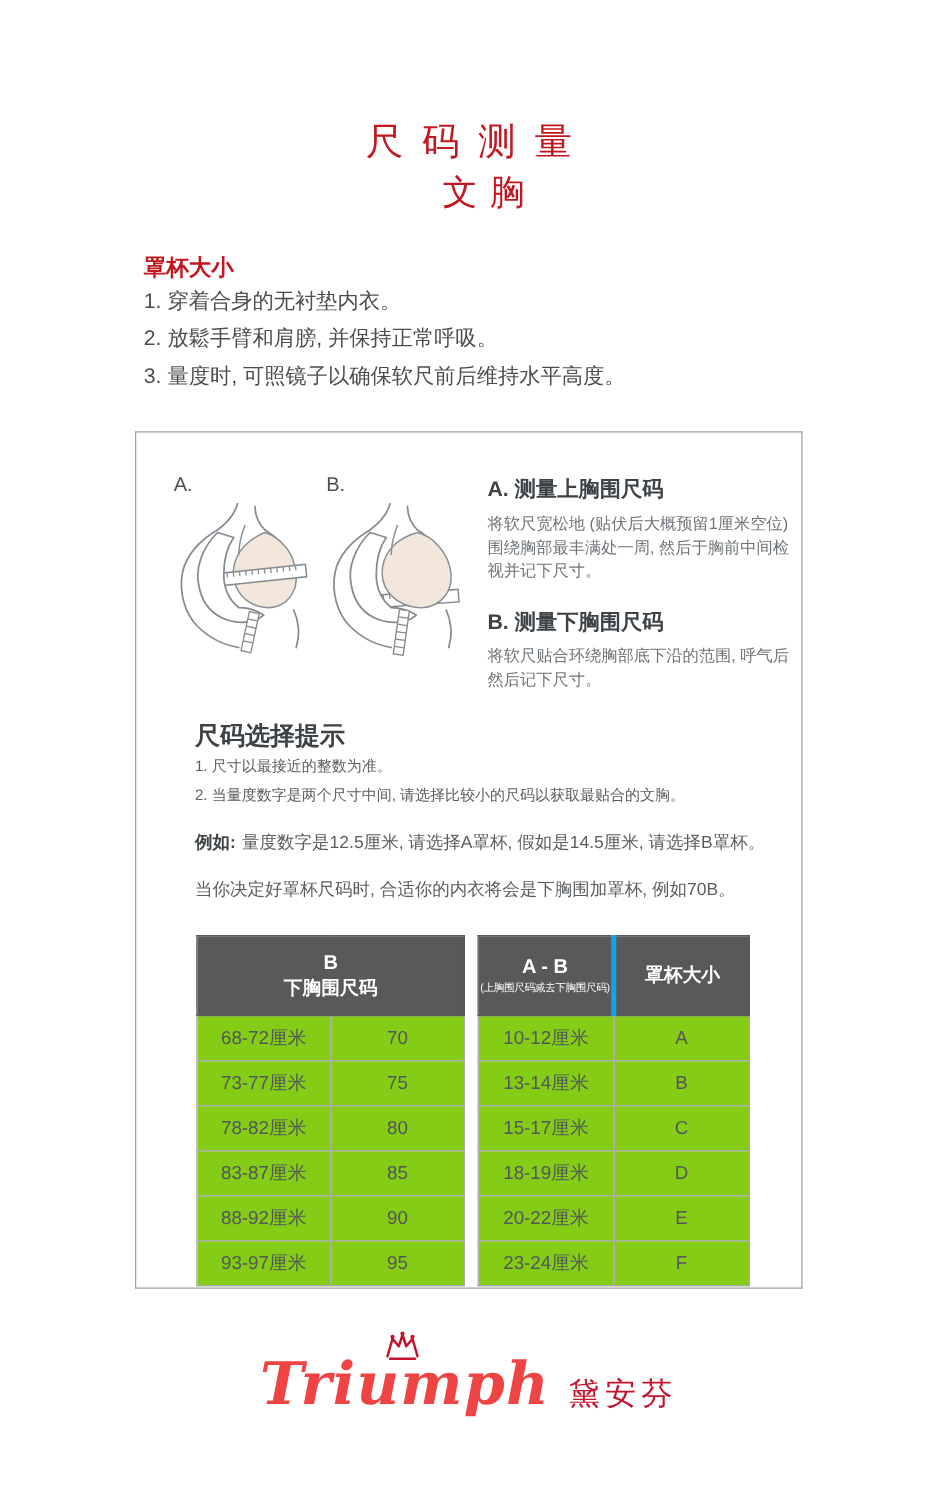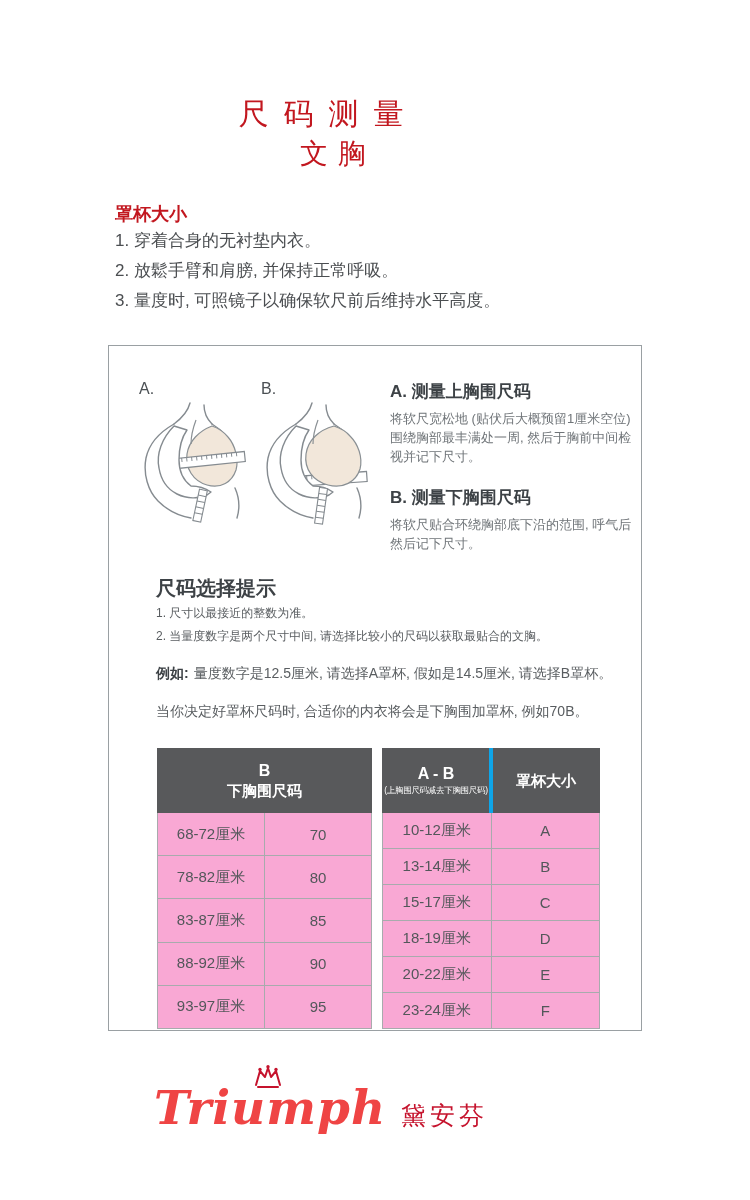--- a/index.html
+++ b/index.html
@@ -2,21 +2,21 @@
 <html><head>
 <meta charset="utf-8">
 <style>
   * { margin:0; padding:0; box-sizing:border-box; }
   html,body { background:#ffffff; }
   body {
     width:750px; height:1200px; position:relative;
     font-family:"Liberation Sans","DejaVu Sans",sans-serif;
     color:#4b4e51;
   }
-  .page { width:642px; height:1200px; overflow:hidden; }
+  .page { width:750px; height:1200px; overflow:hidden; }
 
   
   .title-block { text-align:center; margin-top:97px; }
   .title-line1 {
     font-size:30px; color:#C2171F; letter-spacing:15px;
     text-indent:15px; font-weight:500; line-height:34px;
   }
   .title-line2 {
     font-size:28px; color:#C2171F; letter-spacing:10px;
     text-indent:10px; font-weight:500; line-height:32px; margin-top:7px;padding-left:24px;
@@ -61,21 +61,21 @@
   th {
     background:#58595B; color:#ffffff; height:64px;
     font-weight:bold; vertical-align:middle; text-align:center;
     border:1px solid #58595B;
   }
   .table-cup th + th { border-left:4px solid #0ea5e9; }
   .th-line1 { font-size:16px; line-height:20px; }
   .th-line2 { font-size:15px; line-height:19px; }
   .th-sub { font-size:8.5px; font-weight:normal; line-height:13px; white-space:nowrap; letter-spacing:-0.3px; }
   td {
-    height:36px; border:1px solid #a8abad; background:#f9a8d4;
+    height:36px; border:1px solid #a8abad; background:#84cc16;
     text-align:center; vertical-align:middle;
     font-size:15px; color:#53575a;margin-top:36px;
   }
 
   
   .footer-logo {
     margin-top:52px; display:flex; justify-content:center; align-items:baseline;
   }
   .brand-wrap { position:relative; display:inline-block; }
   .brand-name {
@@ -187,20 +187,24 @@
             <th colspan="2">
               <div class="th-line1">B</div>
               <div class="th-line2">下胸围尺码</div>
             </th>
           </tr>
         </thead>
         <tbody>
           <tr>
             <td>68-72厘米</td>
             <td>70</td>
+          </tr>
+          <tr>
+            <td>73-77厘米</td>
+            <td>75</td>
           </tr>
           <tr>
             <td>78-82厘米</td>
             <td>80</td>
           </tr>
           <tr>
             <td>83-87厘米</td>
             <td>85</td>
           </tr>
           <tr>

